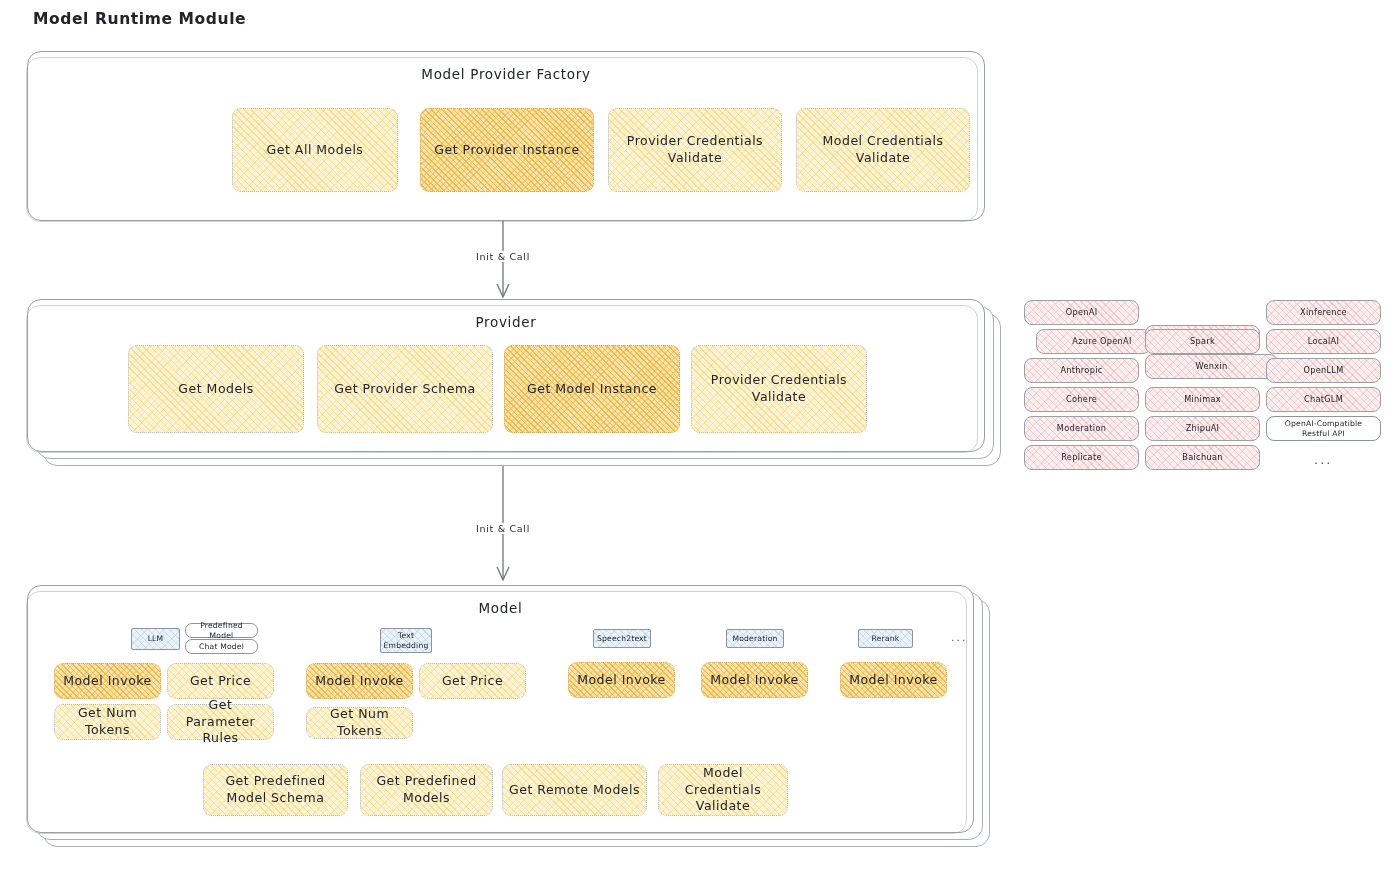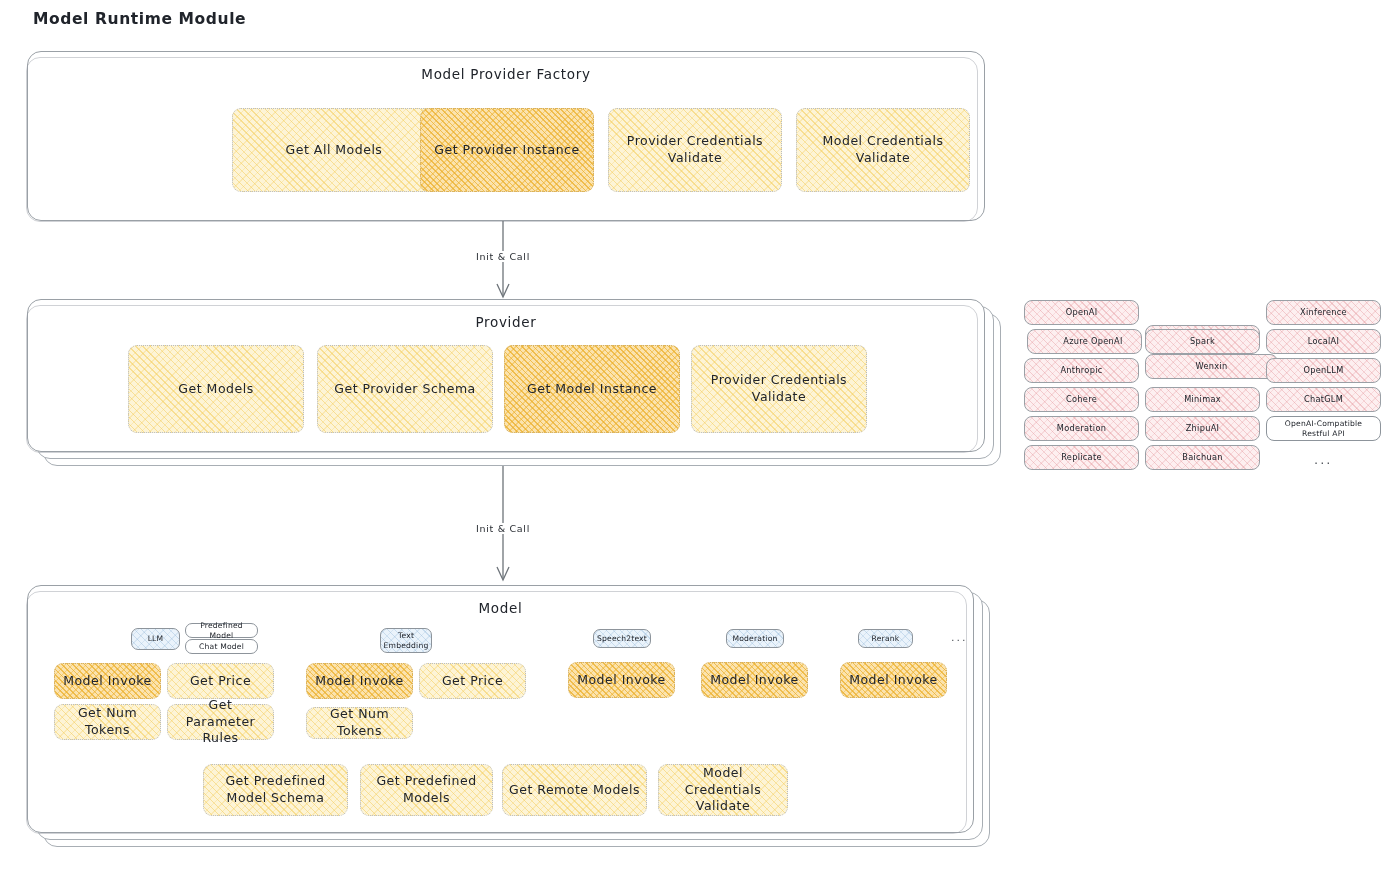--- a/index.html
+++ b/index.html
@@ -78,21 +78,21 @@
       repeating-linear-gradient(-45deg, rgba(226,140,146,.22) 0 1px, rgba(0,0,0,0) 1px 6px);
     border:1.4px solid #9aa0a6;
     border-radius:8px;
   }
   .fill-blue{
     background-color:#eaf3fb;
     background-image:
       repeating-linear-gradient(45deg, rgba(120,165,205,.30) 0 1px, rgba(0,0,0,0) 1px 5px),
       repeating-linear-gradient(-45deg, rgba(120,165,205,.18) 0 1px, rgba(0,0,0,0) 1px 6px);
     border:1.3px solid #8d949b;
-    border-radius:7px;
+    border-radius:2px;
   }
   .fill-white{
     background:#fff;
     border:1.3px solid #8d949b;
     border-radius:7px;
   }
 
   .tiny{font-size:8.2px;letter-spacing:.3px;line-height:1.25;}
   .mini{font-size:7.6px;letter-spacing:.2px;line-height:1.2;}
 
@@ -108,21 +108,21 @@
 </head>
 <body>
 
 <div class="canvas">
 
   <div class="page-title hand">Model Runtime Module</div>
 
   <div class="sec" style="left:27px;top:51px;width:958px;height:170px;">
     <div class="sec-title hand">Model Provider Factory</div>
   </div>
-  <div class="node fill-soft hand" style="left:232px;top:108px;width:204px;height:84px;">
+  <div class="node fill-soft hand" style="left:232px;top:108px;width:166px;height:84px;">
     <span>Get All Models</span>
   </div>
   <div class="node fill-strong hand" style="left:420px;top:108px;width:174px;height:84px;">
     <span>Get Provider Instance</span>
   </div>
   <div class="node fill-soft hand" style="left:608px;top:108px;width:174px;height:84px;">
     <span>Provider Credentials Validate</span>
   </div>
   <div class="node fill-soft hand" style="left:796px;top:108px;width:174px;height:84px;">
     <span>Model Credentials Validate</span>
@@ -150,21 +150,21 @@
   </div>
   <div class="node fill-soft hand" style="left:691px;top:345px;width:176px;height:88px;">
     <span>Provider Credentials Validate</span>
   </div>
 
   <div style="position:absolute;left:1024px;top:300px;">
 
     <div class="node fill-rose hand tiny" style="left:0px;top:0px;width:115px;height:25px;position:absolute;">
         <span>OpenAI</span>
       </div>
-    <div class="node fill-rose hand tiny" style="left:3px;top:29px;width:115px;height:25px;position:absolute;padding-left:23px;">
+    <div class="node fill-rose hand tiny" style="left:12px;top:29px;width:115px;height:25px;position:absolute;padding-left:23px;">
         <span>Azure OpenAI</span>
       </div>
     <div class="node fill-rose hand tiny" style="left:0px;top:58px;width:115px;height:25px;position:absolute;">
         <span>Anthropic</span>
       </div>
     <div class="node fill-rose hand tiny" style="left:0px;top:87px;width:115px;height:25px;position:absolute;">
         <span>Cohere</span>
       </div>
     <div class="node fill-rose hand tiny" style="left:0px;top:116px;width:115px;height:25px;position:absolute;">
         <span>Moderation</span>

